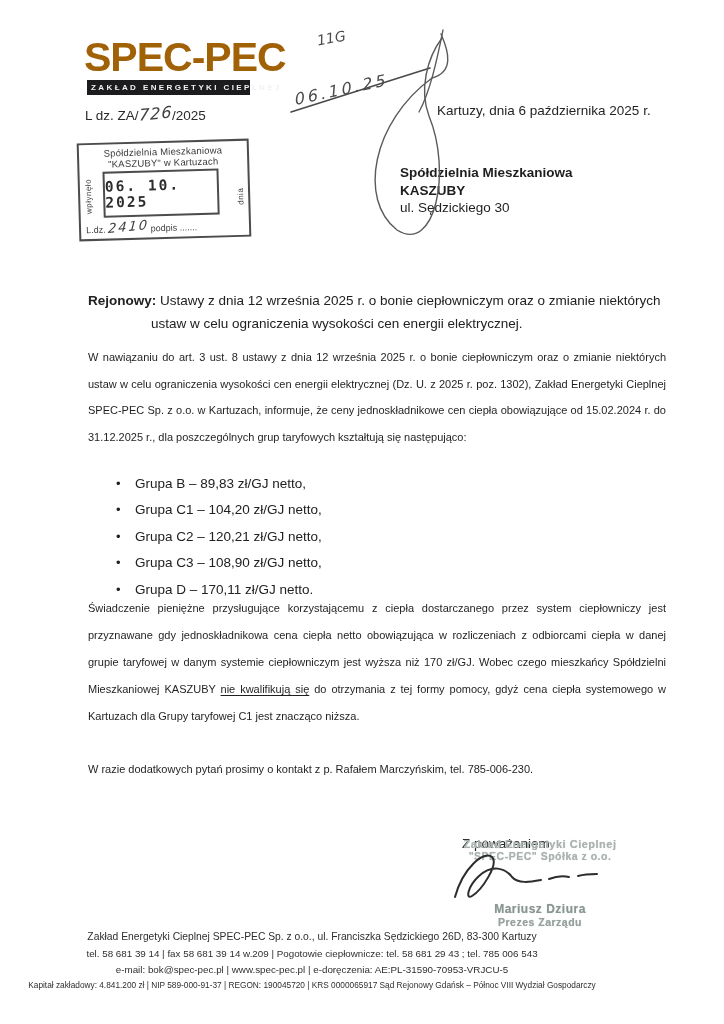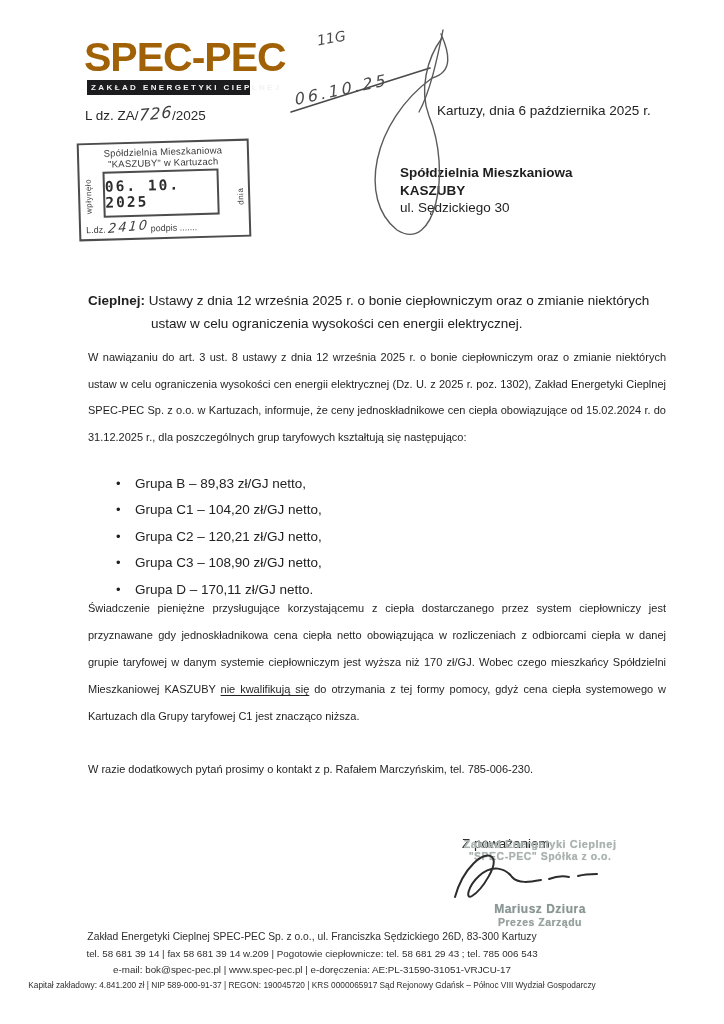--- a/index.html
+++ b/index.html
@@ -118,21 +118,21 @@
     <div class="rstamp-right">dnia</div>
     <div class="rstamp-bottom"><span>L.dz.</span><span class="hand rstamp-ldz-val">2410</span><span>podpis .......</span></div>
   </div>
 
   <div class="recipient">
     <div class="b">Spółdzielnia Mieszkaniowa</div>
     <div class="b">KASZUBY</div>
     <div>ul. Sędzickiego 30</div>
   </div>
 
-  <div class="subject"><b>Cieplnej:</b> <span>Ustawy z dnia 12 września 2025 r. o bonie ciepłowniczym oraz o zmianie niektórych ustaw w celu ograniczenia wysokości cen energii elektrycznej.</span></div>
+  <div class="subject"><b>Rejonowy:</b> <span>Ustawy z dnia 12 września 2025 r. o bonie ciepłowniczym oraz o zmianie niektórych ustaw w celu ograniczenia wysokości cen energii elektrycznej.</span></div>
 
   <div class="para p1">W nawiązaniu do art. 3 ust. 8 ustawy z dnia 12 września 2025 r. o bonie ciepłowniczym oraz o zmianie niektórych ustaw w celu ograniczenia wysokości cen energii elektrycznej (Dz. U. z 2025 r. poz. 1302), Zakład Energetyki Cieplnej SPEC-PEC Sp. z o.o. w Kartuzach, informuje, że ceny jednoskładnikowe cen ciepła obowiązujące od 15.02.2024 r. do 31.12.2025 r., dla poszczególnych grup taryfowych kształtują się następująco:</div>
 
   <div class="bullets">
     <div class="bullet-row">
         <span class="bullet-dot">•</span>
         <span>Grupa B – 89,83 zł/GJ netto,</span>
       </div>
     <div class="bullet-row">
         <span class="bullet-dot">•</span>
@@ -161,21 +161,21 @@
   <div class="sigstamp">
     <div class="sig-l1">Zakład Energetyki Cieplnej</div>
     <div class="sig-l2">"SPEC-PEC" Spółka z o.o.</div>
     <div class="sig-name">Mariusz Dziura</div>
     <div class="sig-title">Prezes Zarządu</div>
   </div>
 
   <div class="footer">
     <div class="f1">Zakład Energetyki Cieplnej SPEC-PEC Sp. z o.o., ul. Franciszka Sędzickiego 26D, 83-300 Kartuzy</div>
     <div class="f2">tel. 58 681 39 14   |   fax 58 681 39 14 w.209   |   Pogotowie ciepłownicze:  tel. 58 681 29 43 ;  tel. 785 006 543</div>
-    <div class="f3">e-mail: bok@spec-pec.pl  |  www.spec-pec.pl  |  e-doręczenia:  AE:PL-31590-31051-VRJCU-17</div>
+    <div class="f3">e-mail: bok@spec-pec.pl  |  www.spec-pec.pl  |  e-doręczenia:  AE:PL-31590-70953-VRJCU-5</div>
     <div class="f4">Kapitał zakładowy: 4.841.200 zł | NIP 589-000-91-37 | REGON: 190045720 | KRS 0000065917 Sąd Rejonowy Gdańsk – Północ VIII Wydział Gospodarczy</div>
   </div>
 
   <svg class="ink" width="724" height="1024" viewBox="0 0 724 1024">
 
     <path d="M 291 112 L 430 68" stroke="#4a4a4a" stroke-width="1.7" fill="none" stroke-linecap="round"></path>
 
     <path d="M 441 34 C 449 52 454 72 432 78 C 372 122 358 200 397 230 C 435 254 452 172 429 116 C 419 90 427 58 442 38" stroke="#5a5a5a" stroke-width="1.4" fill="none" stroke-linecap="round"></path>
     <path d="M 443 30 C 437 60 430 92 419 112" stroke="#5a5a5a" stroke-width="1.3" fill="none" stroke-linecap="round"></path>
 

